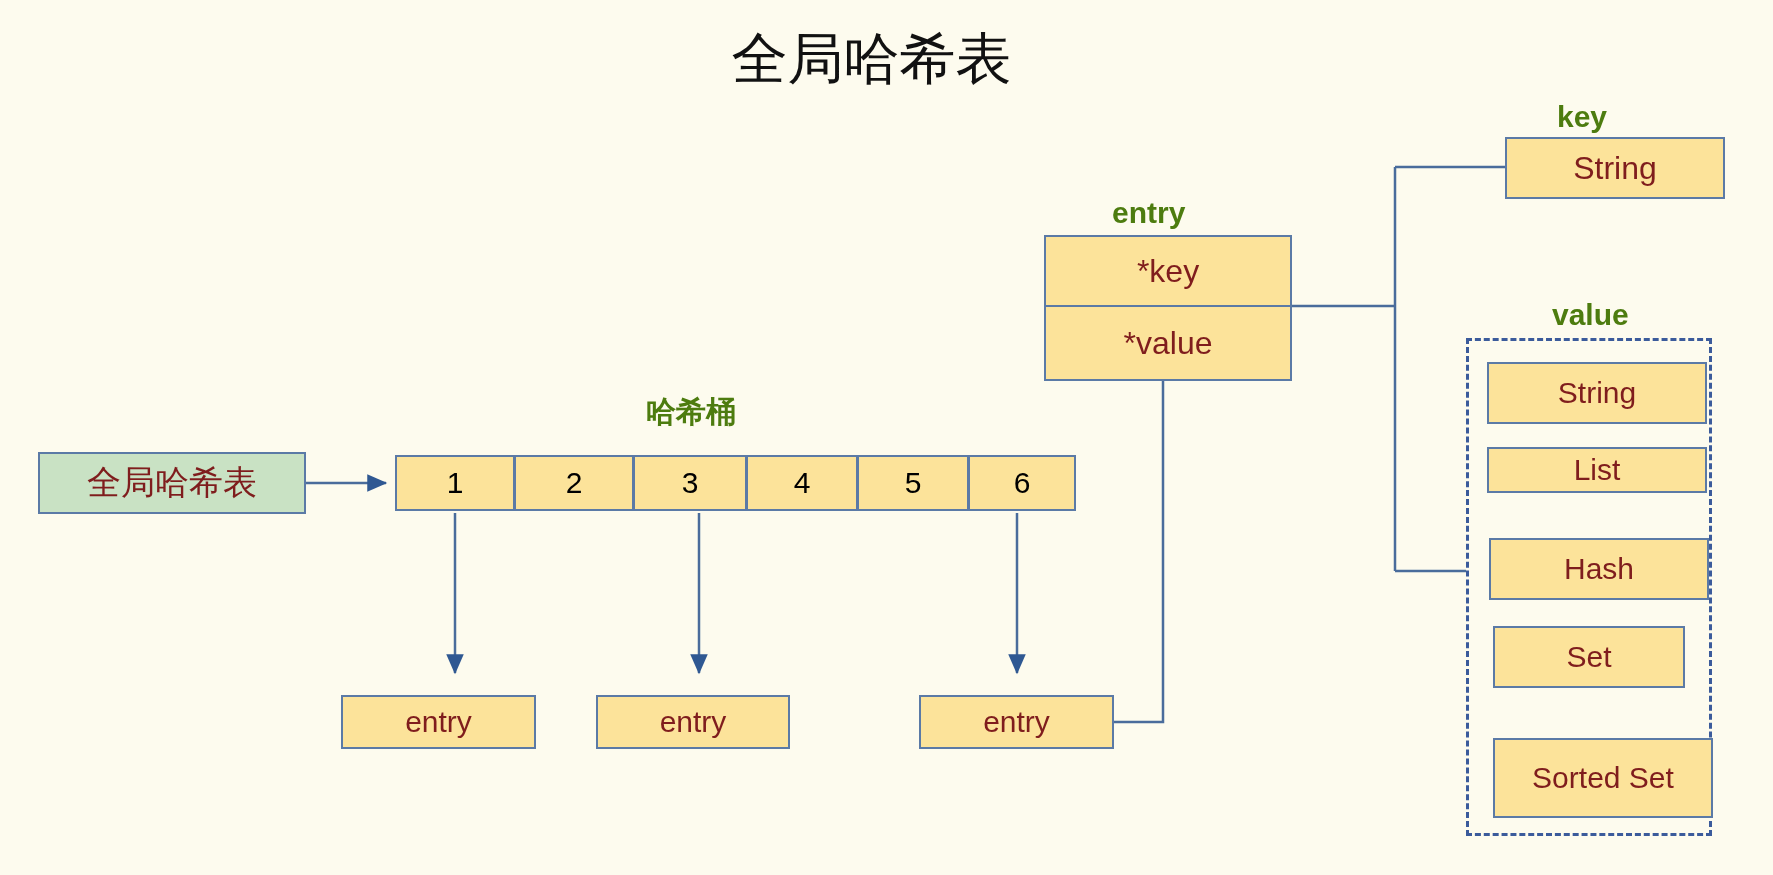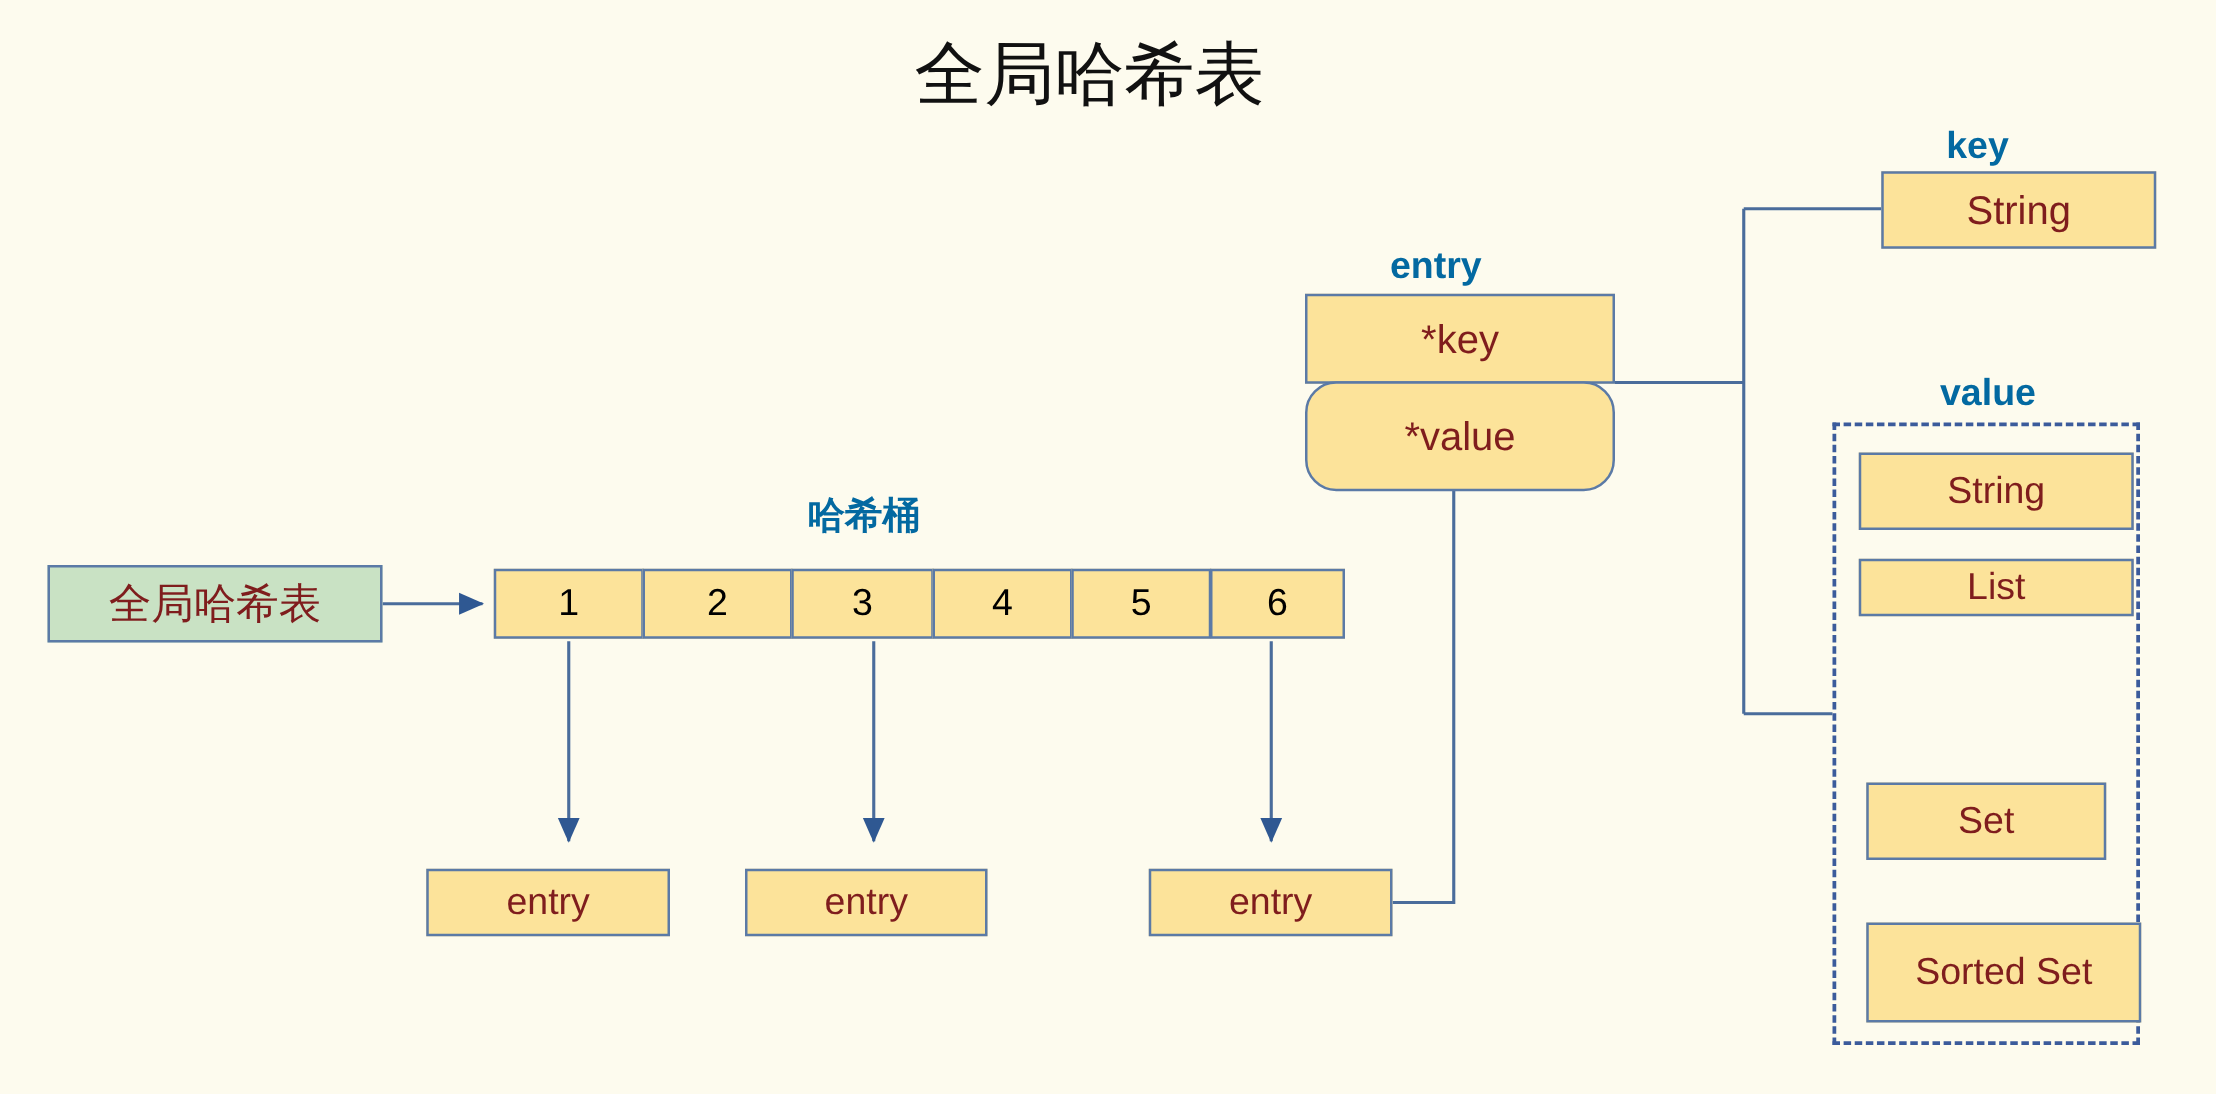--- a/index.html
+++ b/index.html
@@ -35,21 +35,21 @@
     justify-content: center;
     color: #7f1d1d;
     font-family: "Liberation Sans", sans-serif;
   }
   .node.green {
     background: #c9e2c4;
   }
   .label {
     position: absolute;
     font-weight: bold;
-    color: #0369a1;
+    color: #4d7c0f;
     white-space: nowrap;
     font-family: "Liberation Sans", sans-serif;
   }
   #title {
     position: absolute;
     left: 0;
     top: 22px;
     width: 1773px;
     text-align: center;
     font-size: 56px;
@@ -146,39 +146,42 @@
   </div>
   <div class="node" style="left:919px; top:695px; width:195px; height:54px; font-size:30px;">
     <span>entry</span>
   </div>
 
   <div class="label" style="left:1112px; top:196px; font-size:30px;">entry</div>
 
   <div class="node" style="left:1044px; top:235px; width:248px; height:72px; font-size:32px;justify-content:center;">
     <span>*key</span>
   </div>
-  <div class="node" style="left:1044px; top:305px; width:248px; height:88px; font-size:32px;border-radius:25px;">
+  <div class="node" style="left:1044px; top:305px; width:248px; height:76px; font-size:32px;">
     <span>*value</span>
   </div>
 
   <div class="label" style="left:1557px; top:100px; font-size:30px;">key</div>
   <div class="node" style="left:1505px; top:137px; width:220px; height:62px; font-size:32px;">
     <span>String</span>
   </div>
 
   <div class="label" style="left:1552px; top:298px; font-size:30px;">value</div>
 
   <div class="value-dash" style="left:1466px; top:338px; width:246px; height:498px;"></div>
 
   <div class="node" style="left:1487px; top:362px; width:220px; height:62px; font-size:30px;">
     <span>String</span>
   </div>
   <div class="node" style="left:1487px; top:447px; width:220px; height:46px; font-size:30px;">
     <span>List</span>
   </div>
+  <div class="node" style="left:1489px; top:538px; width:220px; height:62px; font-size:30px;">
+    <span>Hash</span>
+  </div>
   <div class="node" style="left:1493px; top:626px; width:192px; height:62px; font-size:30px;">
     <span>Set</span>
   </div>
   <div class="node" style="left:1493px; top:738px; width:220px; height:80px; font-size:30px;">
     <span>Sorted Set</span>
   </div>
 
 </div>
 
 </body></html>

